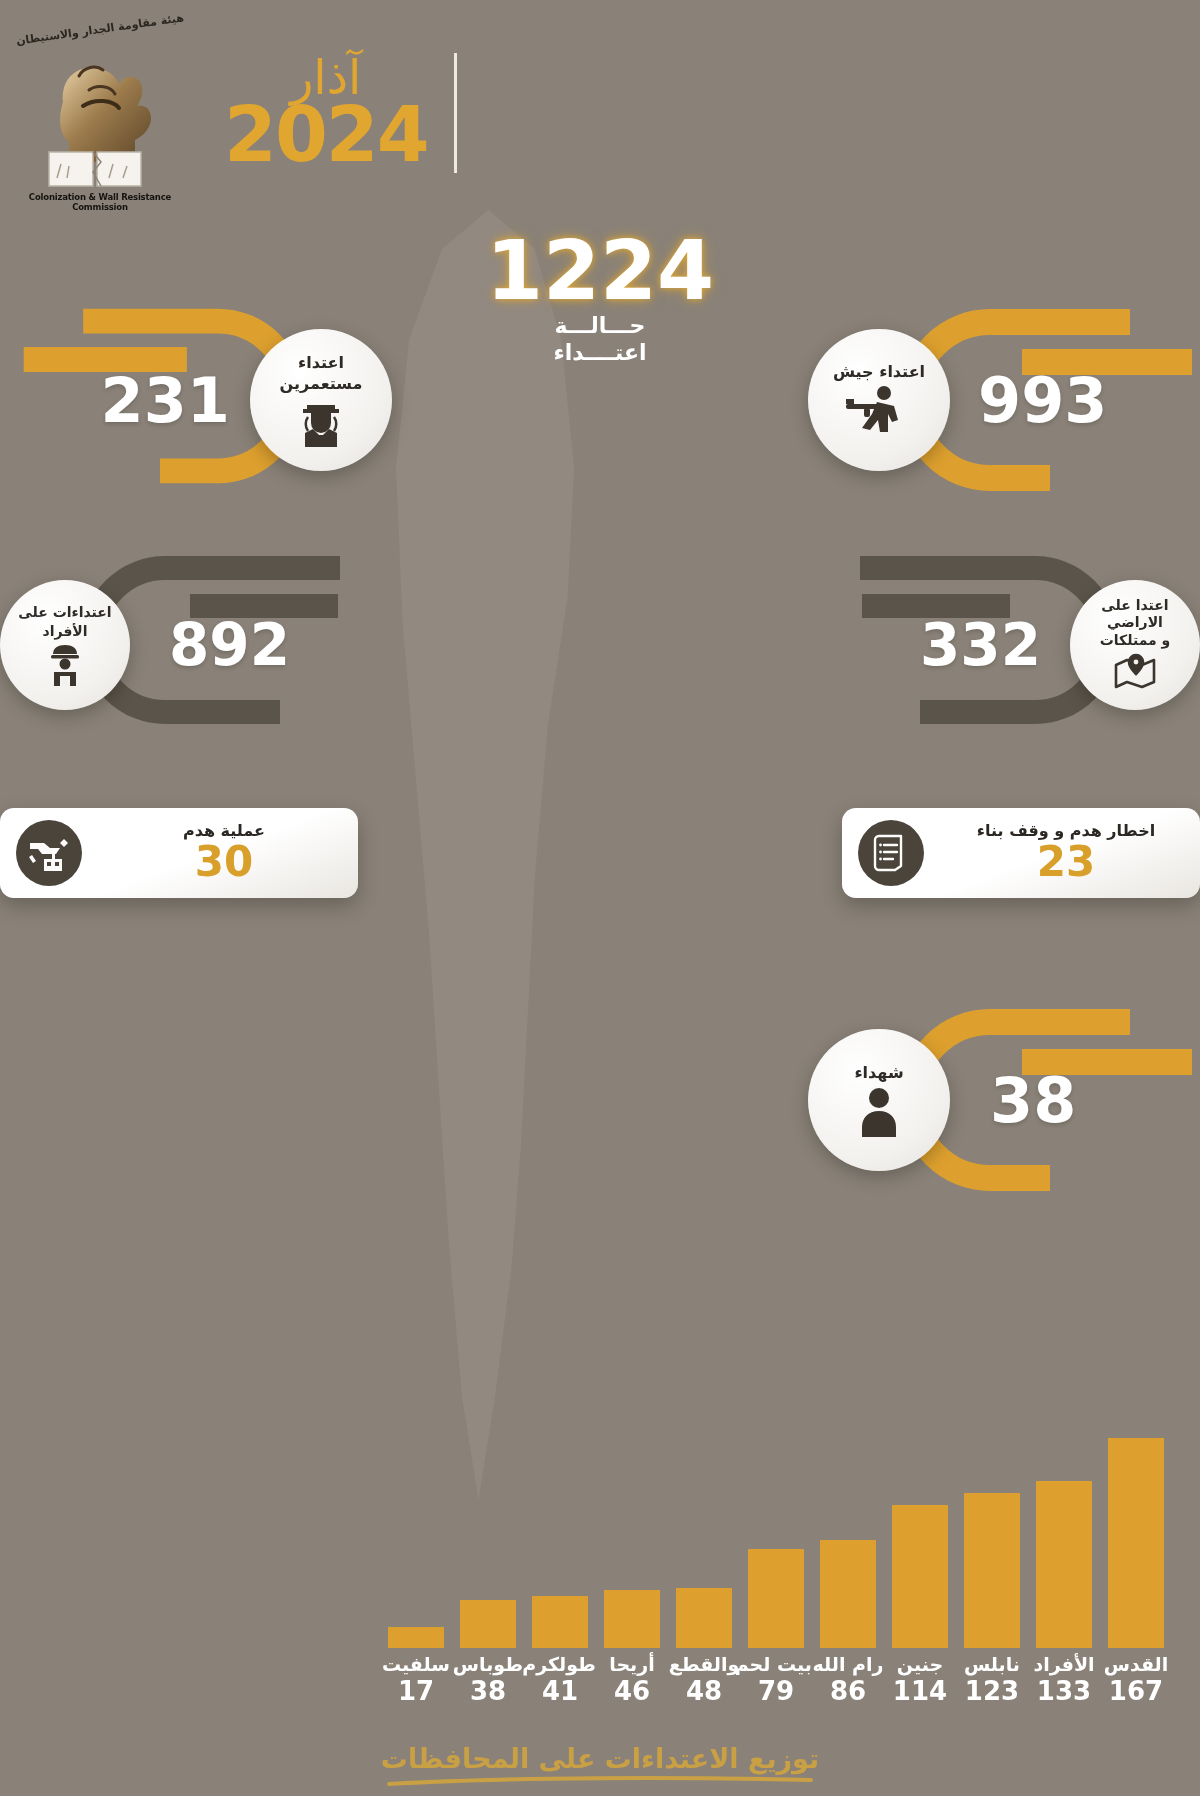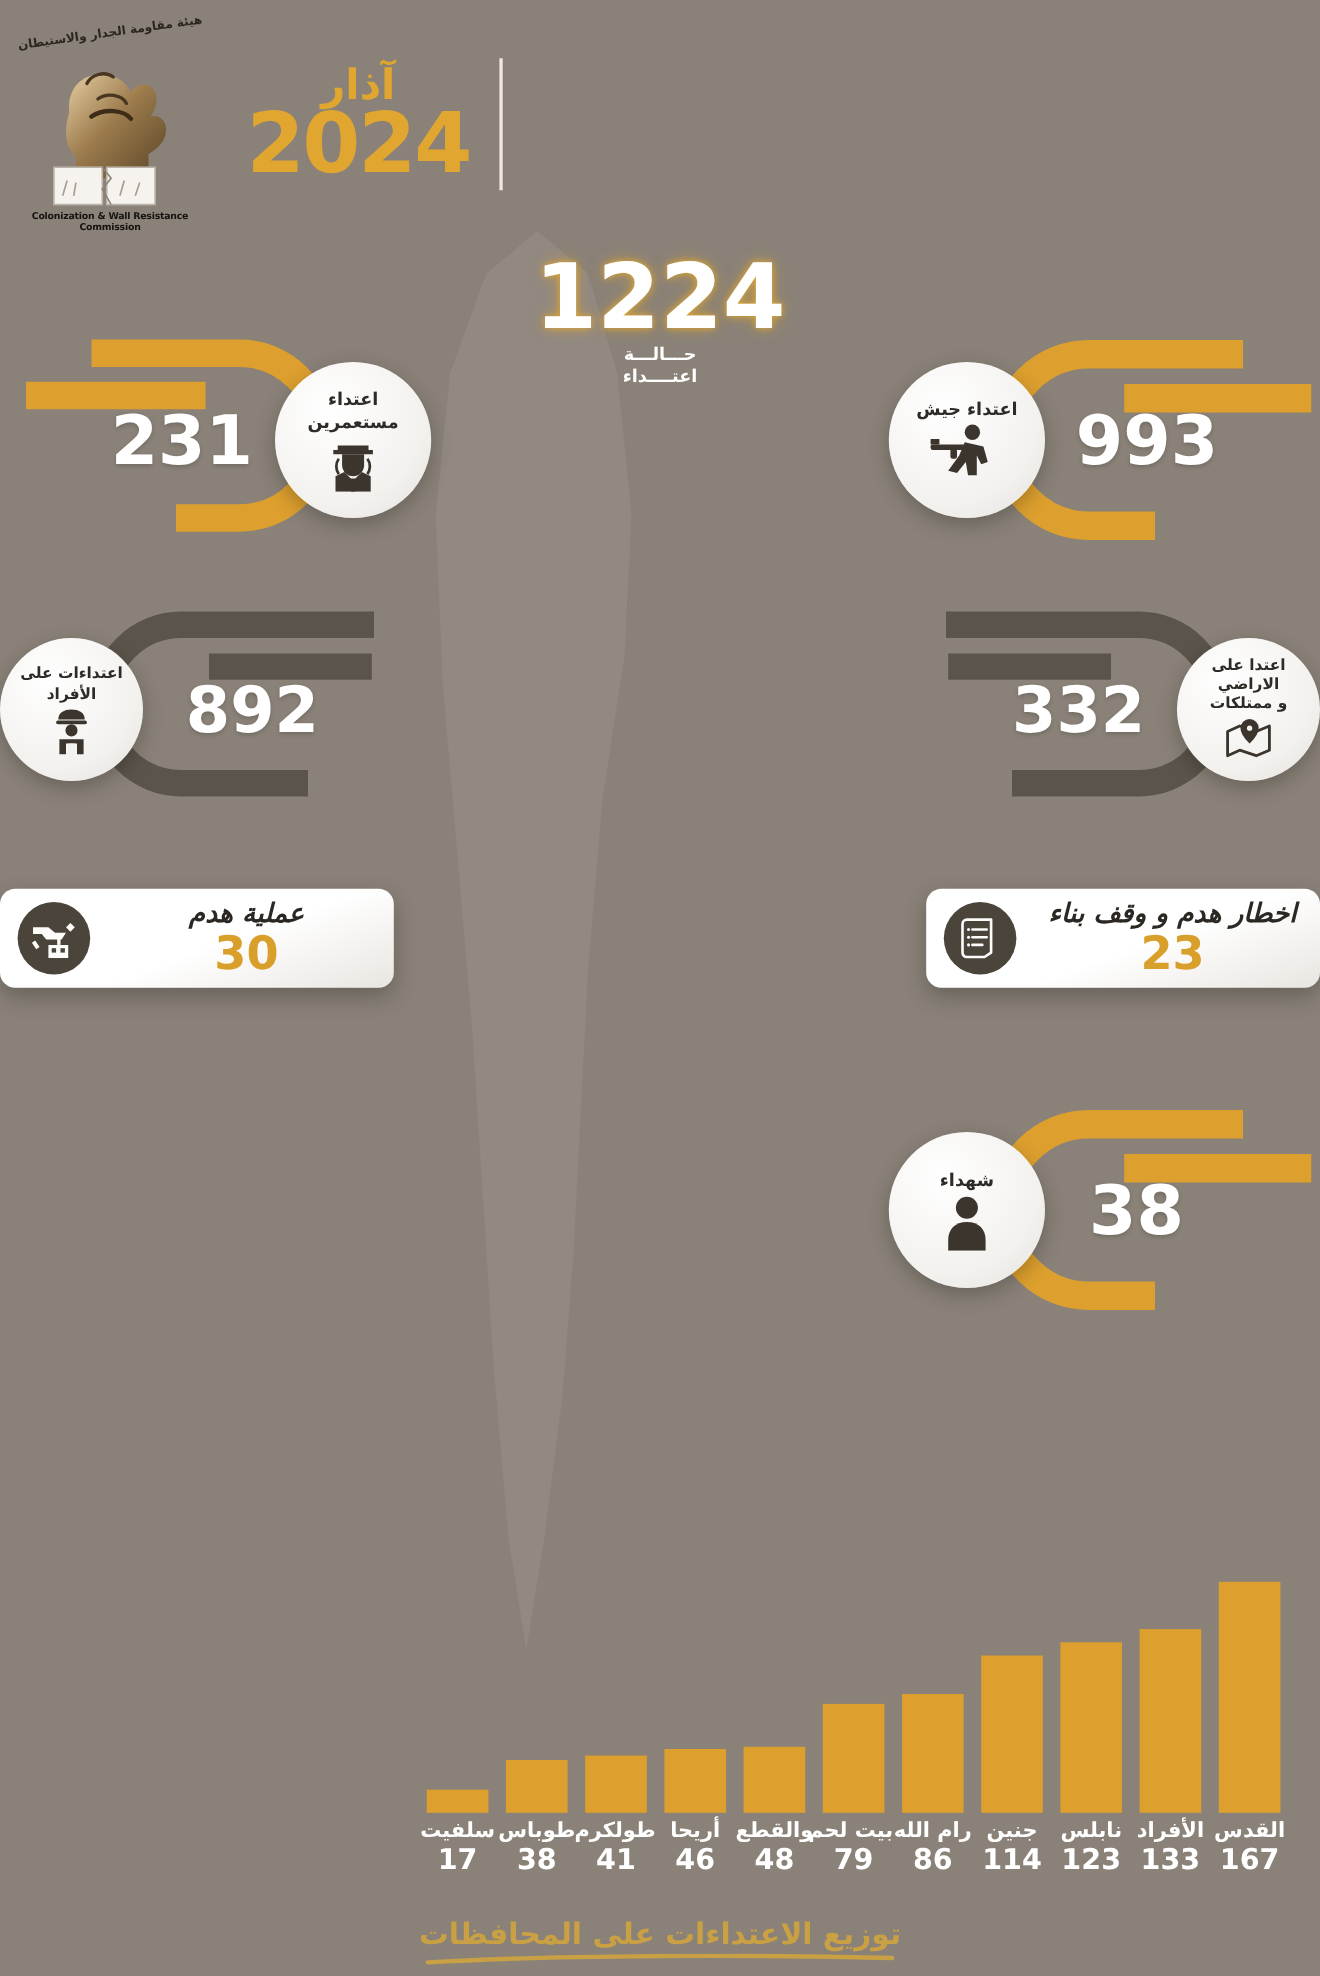--- a/index.html
+++ b/index.html
@@ -53,22 +53,22 @@
     background: #efe9e1;
     margin: 0 2px;
   }
   .header-date {
     text-align: center;
     padding: 0 24px;
     line-height: .92;
   }
   .header-month {
     color: #e0a62f;
-    font-size: 38px;
-    font-weight: 700;
+    font-size: 48px;
+    font-weight: 400;
     display: block;
     letter-spacing: 1px;
   }
   .header-year {
     color: #e0a62f;
     font-size: 76px;
     font-weight: 800;
     display: block;
     letter-spacing: -2px;
   }
@@ -103,21 +103,21 @@
     pointer-events: none;
   }
   .total-number {
     font-size: 82px; font-weight: 800; color: #ffffff;
     line-height: .95;
     text-shadow: 0 0 6px rgba(224,166,47,.95), 0 0 14px rgba(224,166,47,.55);
     direction: ltr;
   }
   .total-label {
     margin-top: 2px;
-    font-size: 16px; color: #ffffff; font-weight: 600;
+    font-size: 22px; color: #ffffff; font-weight: 600;
     line-height: 1.25; letter-spacing: 2px;
   }
 
   
   .ring-row {
     position: absolute; left: 0; right: 0;
     display: flex; justify-content: space-between;
     align-items: center;
     z-index: 2;
   }
@@ -174,23 +174,22 @@
     flex: 0 0 66px;
     width: 66px; height: 66px; border-radius: 50%;
     background: #4a443b;
     display: flex; align-items: center; justify-content: center;
     color: #fdfcfa;
   }
   .card-text {
     flex: 1; text-align: center; padding-left: 10px;
   }
   .card-label {
-    font-size: 24px; font-weight: 700; color: #2b2824;
+    font-size: 16px; font-weight: 700; color: #2b2824;
     line-height: 1.15;
-    font-style: italic;
   }
   .card-value {
     font-size: 42px; font-weight: 800; color: #d99f2b;
     line-height: 1.05; direction: ltr;
   }
 
   
   .chart {
     position: absolute;
     left: 28px; right: 28px; bottom: 58px;

